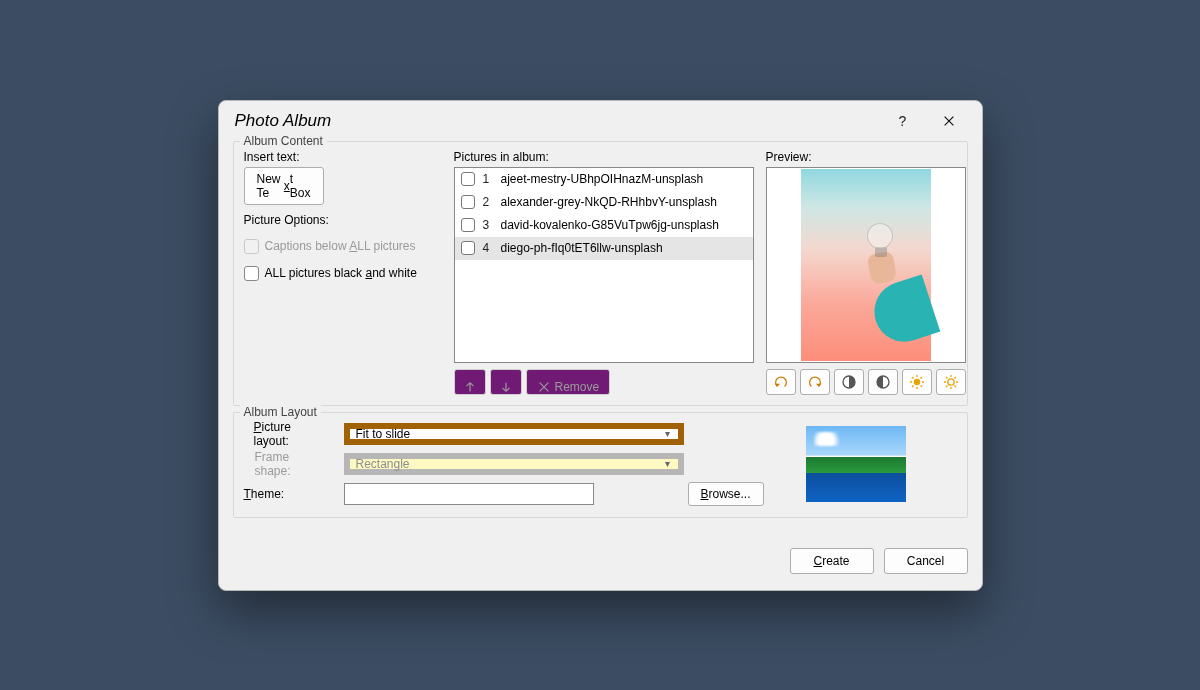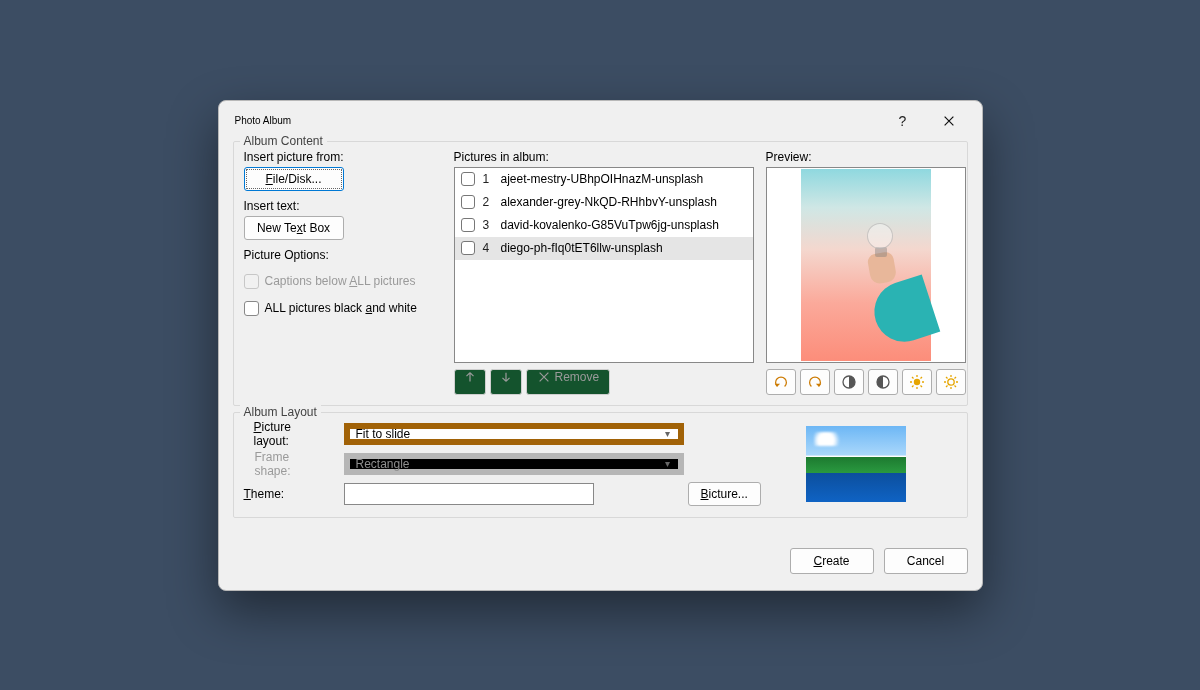--- a/index.html
+++ b/index.html
@@ -20,21 +20,21 @@
     border-radius: 8px;
     box-shadow: 0 20px 50px rgba(0,0,0,0.45);
     overflow: hidden;
   }
   .titlebar {
     height: 40px;
     display: flex;
     align-items: center;
     padding: 0 10px 0 16px;
   }
-  .titlebar .title { flex: 1; font-size: 10px; }
+  .titlebar .title { flex: 1; font-size: 17px; font-style: italic; }
   .titlebar .tbtn {
     width: 46px; height: 32px;
     display: flex; align-items: center; justify-content: center;
     font-size: 15px; color: #222;
   }
   .titlebar .tbtn.help { font-size: 14px; }
   .content { padding: 0 14px 10px 14px; }
 
   .groupbox {
     border: 1px solid #d8d8d8;
@@ -97,24 +97,24 @@
     padding: 0 6px;
     gap: 8px;
   }
   .list-row.selected { background: #e5e5e5; }
   .list-row .rowchk { width: 14px; height: 14px; border: 1px solid #777; border-radius: 3px; background:#fff; flex:none; }
   .list-row .rownum { width: 10px; text-align: left; color: #222; }
   .list-row .rowname { white-space: nowrap; overflow: hidden; text-overflow: ellipsis; }
 
   .listbuttons { display: flex; gap: 4px; margin-top: 6px; }
   .iconbtn {
-    border: 1px solid #cfcfcf; background: #14532d; color: #9a9a9a;
+    border: 1px solid #cfcfcf; background: #701a75; color: #9a9a9a;
     border-radius: 3px;
     height: 26px;
-    display: inline-flex; align-items: flex-start; justify-content: center;
+    display: inline-flex; align-items: flex-end; justify-content: center;
     padding: 0 8px;
     gap: 4px;
   }
   .iconbtn svg { width: 14px; height: 14px; }
   .iconbtn.wide { padding: 0 10px; font-size: 12px; }
 
   .preview-pane {
     border: 1px solid #888;
     background: #fff;
     height: 196px;
@@ -163,21 +163,21 @@
     grid-auto-rows: 26px;
     align-items: center;
     column-gap: 4px;
     row-gap: 4px;
   }
   .combo {
     border: 6px solid #a16207; background: #fff; height: 22px;
     display: flex; align-items: center; justify-content: space-between;
     padding: 0 2px 0 6px; font-size: 12px; width: 340px;
   }
-  .combo.disabled { color: #8e8e8e; border-color: #b6b6b6; background: #000000; }
+  .combo.disabled { color: #8e8e8e; border-color: #b6b6b6; background: #fef9c3; }
   .combo .caret { width: 16px; text-align: center; color: #666; font-size: 10px; }
   .textinput {
     border: 1px solid #888; background: #fff; height: 22px; width: 250px;
   }
   .layout-preview {
     width: 100px; height: 76px;
     border: none;
     margin-left: 24px;
     background: linear-gradient(to bottom, #6db7f5 0%, #a9d7fb 38%, #fefefe 40%, #fefefe 41%, #1d7a30 41%, #2a9a40 62%, #0c4f9e 62%, #0f63c4 100%);
     position: relative;
@@ -215,29 +215,22 @@
 
   <div class="content">
 
     <div class="groupbox">
       <div class="legend">Album Content</div>
 
       <div class="albumcontent-grid">
 
         <div class="leftcol">
           <div class="section">
-            <span class="label">Insert picture from:</span>
-            <span class="btn focused" style="width:100px;">
-              <span class="under">F</span>
-                <span>ile/Disk...</span>
-            </span>
-          </div>
-          <div class="section">
             <span class="label">Insert text:</span>
-            <span class="btn" style="width:100px;">
+            <span class="btn" style="width:80px;">
               <span>New Te</span>
                 <span class="under">x</span>
                 <span>t Box</span>
             </span>
           </div>
           <div class="section">
             <span class="label">Picture Options:</span>
             <div class="chk-row">
               <span class="chkbox disabled"></span>
               <span class="label disabled" style="margin:0">
@@ -392,21 +385,21 @@
         <span></span>
 
         <span class="label" style="margin:0">
           <span class="under">T</span><span>heme:</span>
         </span>
         <div style="display:flex; gap:10px; align-items:center;">
           <div class="textinput"></div>
         </div>
         <span class="btn" style="height:22px; justify-self:start;">
           <span class="under">B</span>
-            <span>icture...</span>
+            <span>rowse...</span>
         </span>
       </div>
     </div>
 
   </div>
 
   <div class="footer">
     <span class="btn">
       <span class="under">C</span>
         <span>reate</span>

